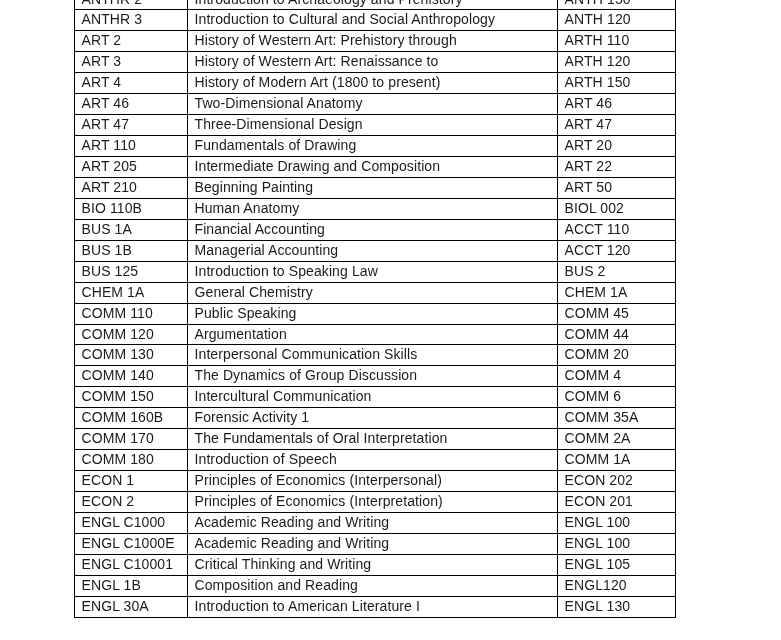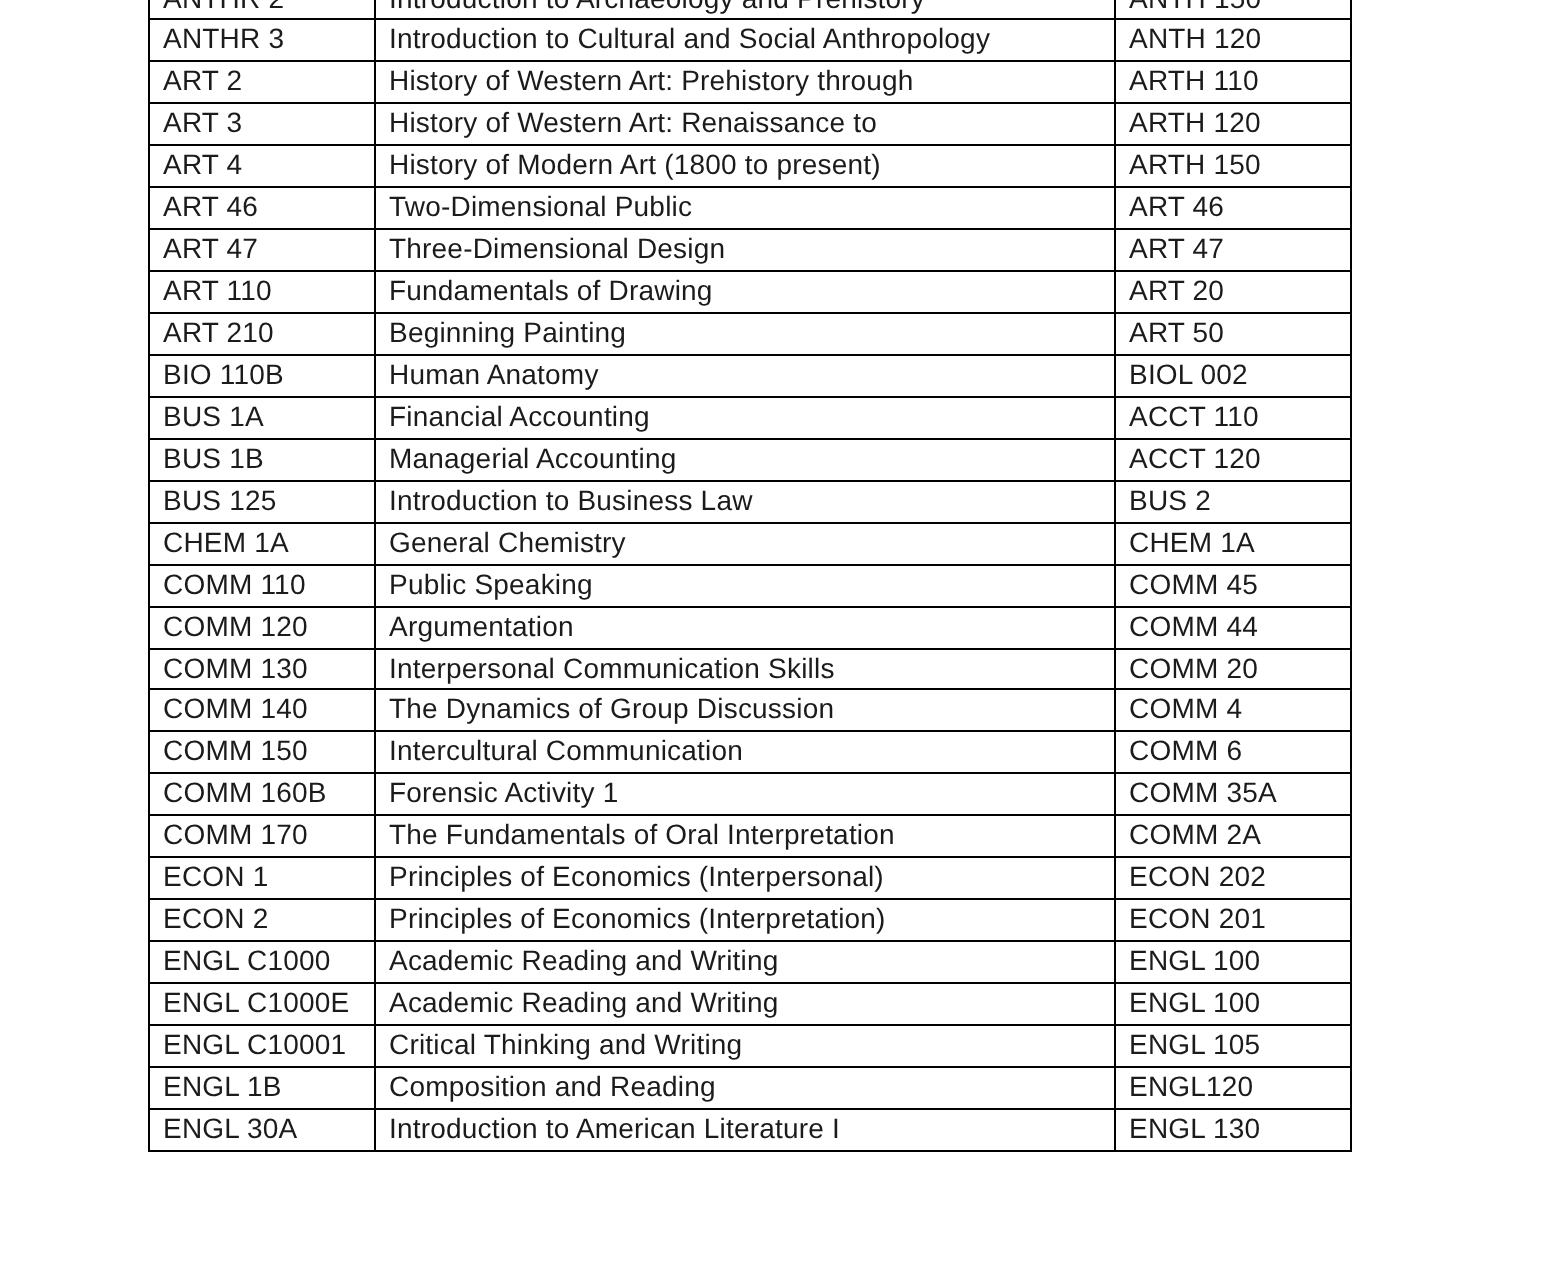--- a/index.html
+++ b/index.html
@@ -72,34 +72,39 @@
           <td>History of Western Art: Renaissance to</td>
           <td>ARTH 120</td>
         </tr>
         <tr>
           <td>ART 4</td>
           <td>History of Modern Art (1800 to present)</td>
           <td>ARTH 150</td>
         </tr>
         <tr>
           <td>ART 46</td>
-          <td>Two-Dimensional Public</td>
+          <td>Two-Dimensional Anatomy</td>
           <td>ART 46</td>
         </tr>
         <tr>
           <td>ART 47</td>
           <td>Three-Dimensional Design</td>
           <td>ART 47</td>
         </tr>
         <tr>
           <td>ART 110</td>
           <td>Fundamentals of Drawing</td>
           <td>ART 20</td>
         </tr>
         <tr>
+          <td>ART 205</td>
+          <td>Intermediate Drawing and Composition</td>
+          <td>ART 22</td>
+        </tr>
+        <tr>
           <td>ART 210</td>
           <td>Beginning Painting</td>
           <td>ART 50</td>
         </tr>
         <tr>
           <td>BIO 110B</td>
           <td>Human Anatomy</td>
           <td>BIOL 002</td>
         </tr>
         <tr>
@@ -107,21 +112,21 @@
           <td>Financial Accounting</td>
           <td>ACCT 110</td>
         </tr>
         <tr>
           <td>BUS 1B</td>
           <td>Managerial Accounting</td>
           <td>ACCT 120</td>
         </tr>
         <tr>
           <td>BUS 125</td>
-          <td>Introduction to Business Law</td>
+          <td>Introduction to Speaking Law</td>
           <td>BUS 2</td>
         </tr>
         <tr>
           <td>CHEM 1A</td>
           <td>General Chemistry</td>
           <td>CHEM 1A</td>
         </tr>
         <tr>
           <td>COMM 110</td>
           <td>Public Speaking</td>
@@ -149,20 +154,25 @@
         </tr>
         <tr>
           <td>COMM 160B</td>
           <td>Forensic Activity 1</td>
           <td>COMM 35A</td>
         </tr>
         <tr>
           <td>COMM 170</td>
           <td>The Fundamentals of Oral Interpretation</td>
           <td>COMM 2A</td>
+        </tr>
+        <tr>
+          <td>COMM 180</td>
+          <td>Introduction of Speech</td>
+          <td>COMM 1A</td>
         </tr>
         <tr>
           <td>ECON 1</td>
           <td>Principles of Economics (Interpersonal)</td>
           <td>ECON 202</td>
         </tr>
         <tr>
           <td>ECON 2</td>
           <td>Principles of Economics (Interpretation)</td>
           <td>ECON 201</td>

